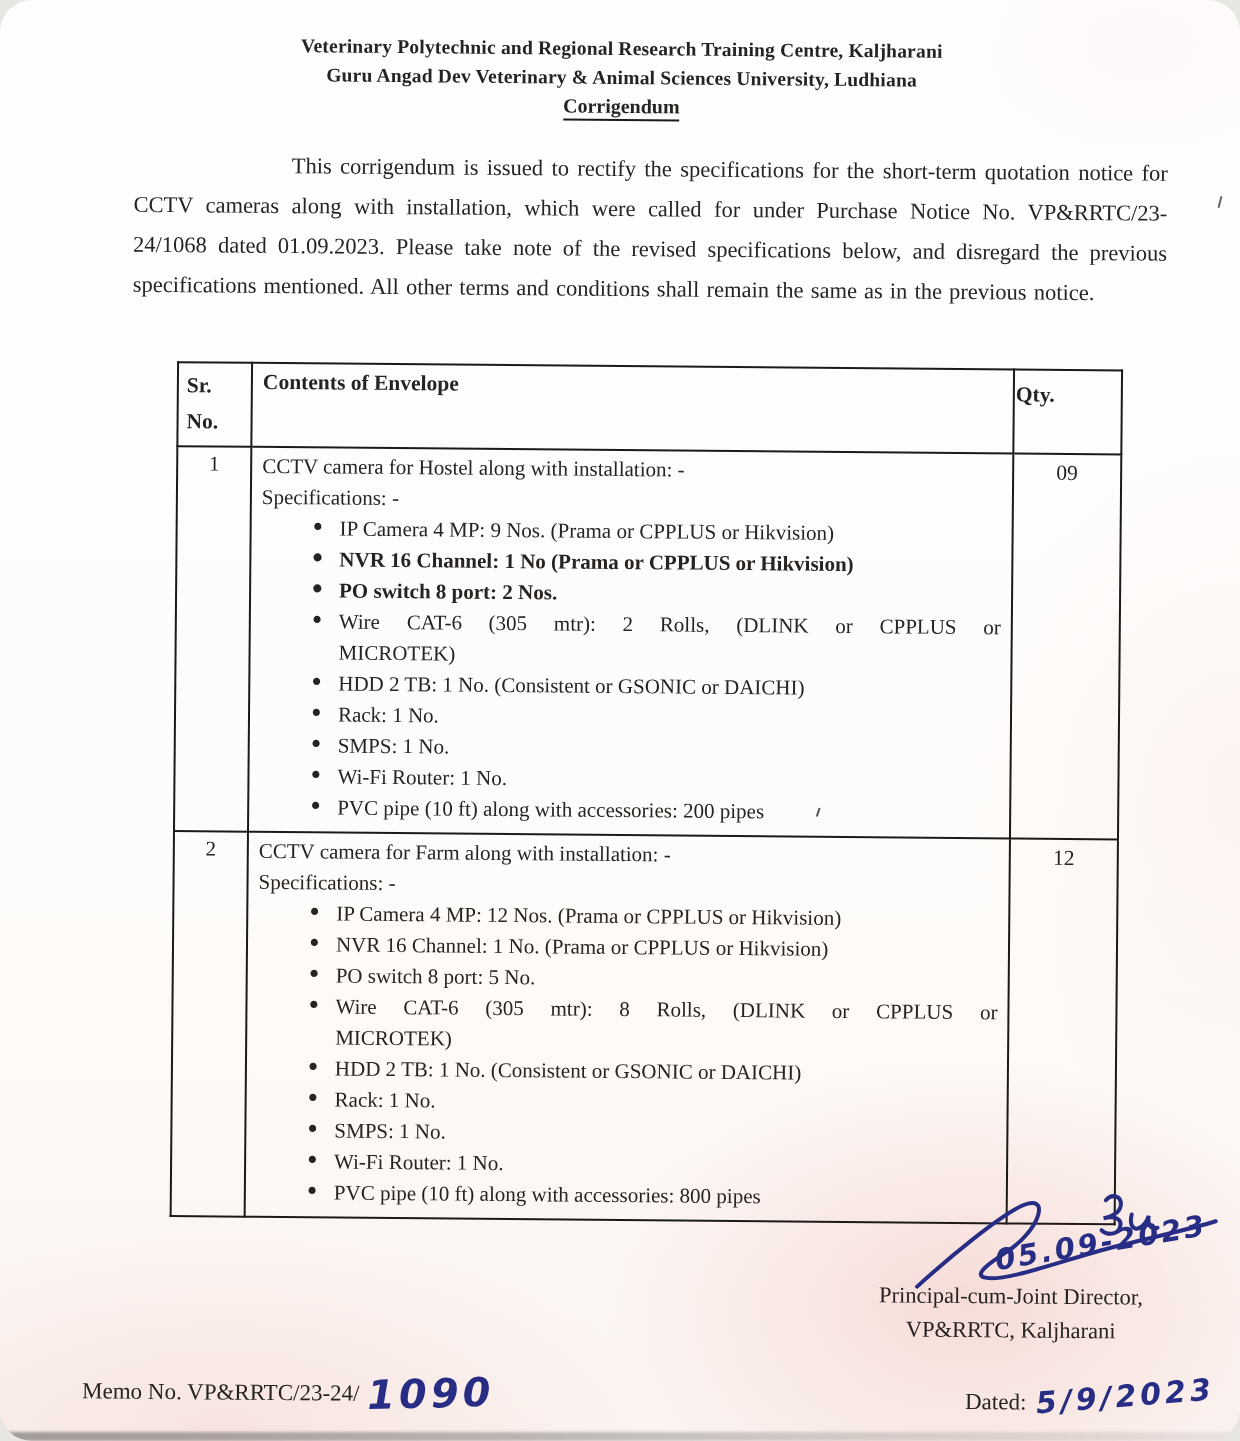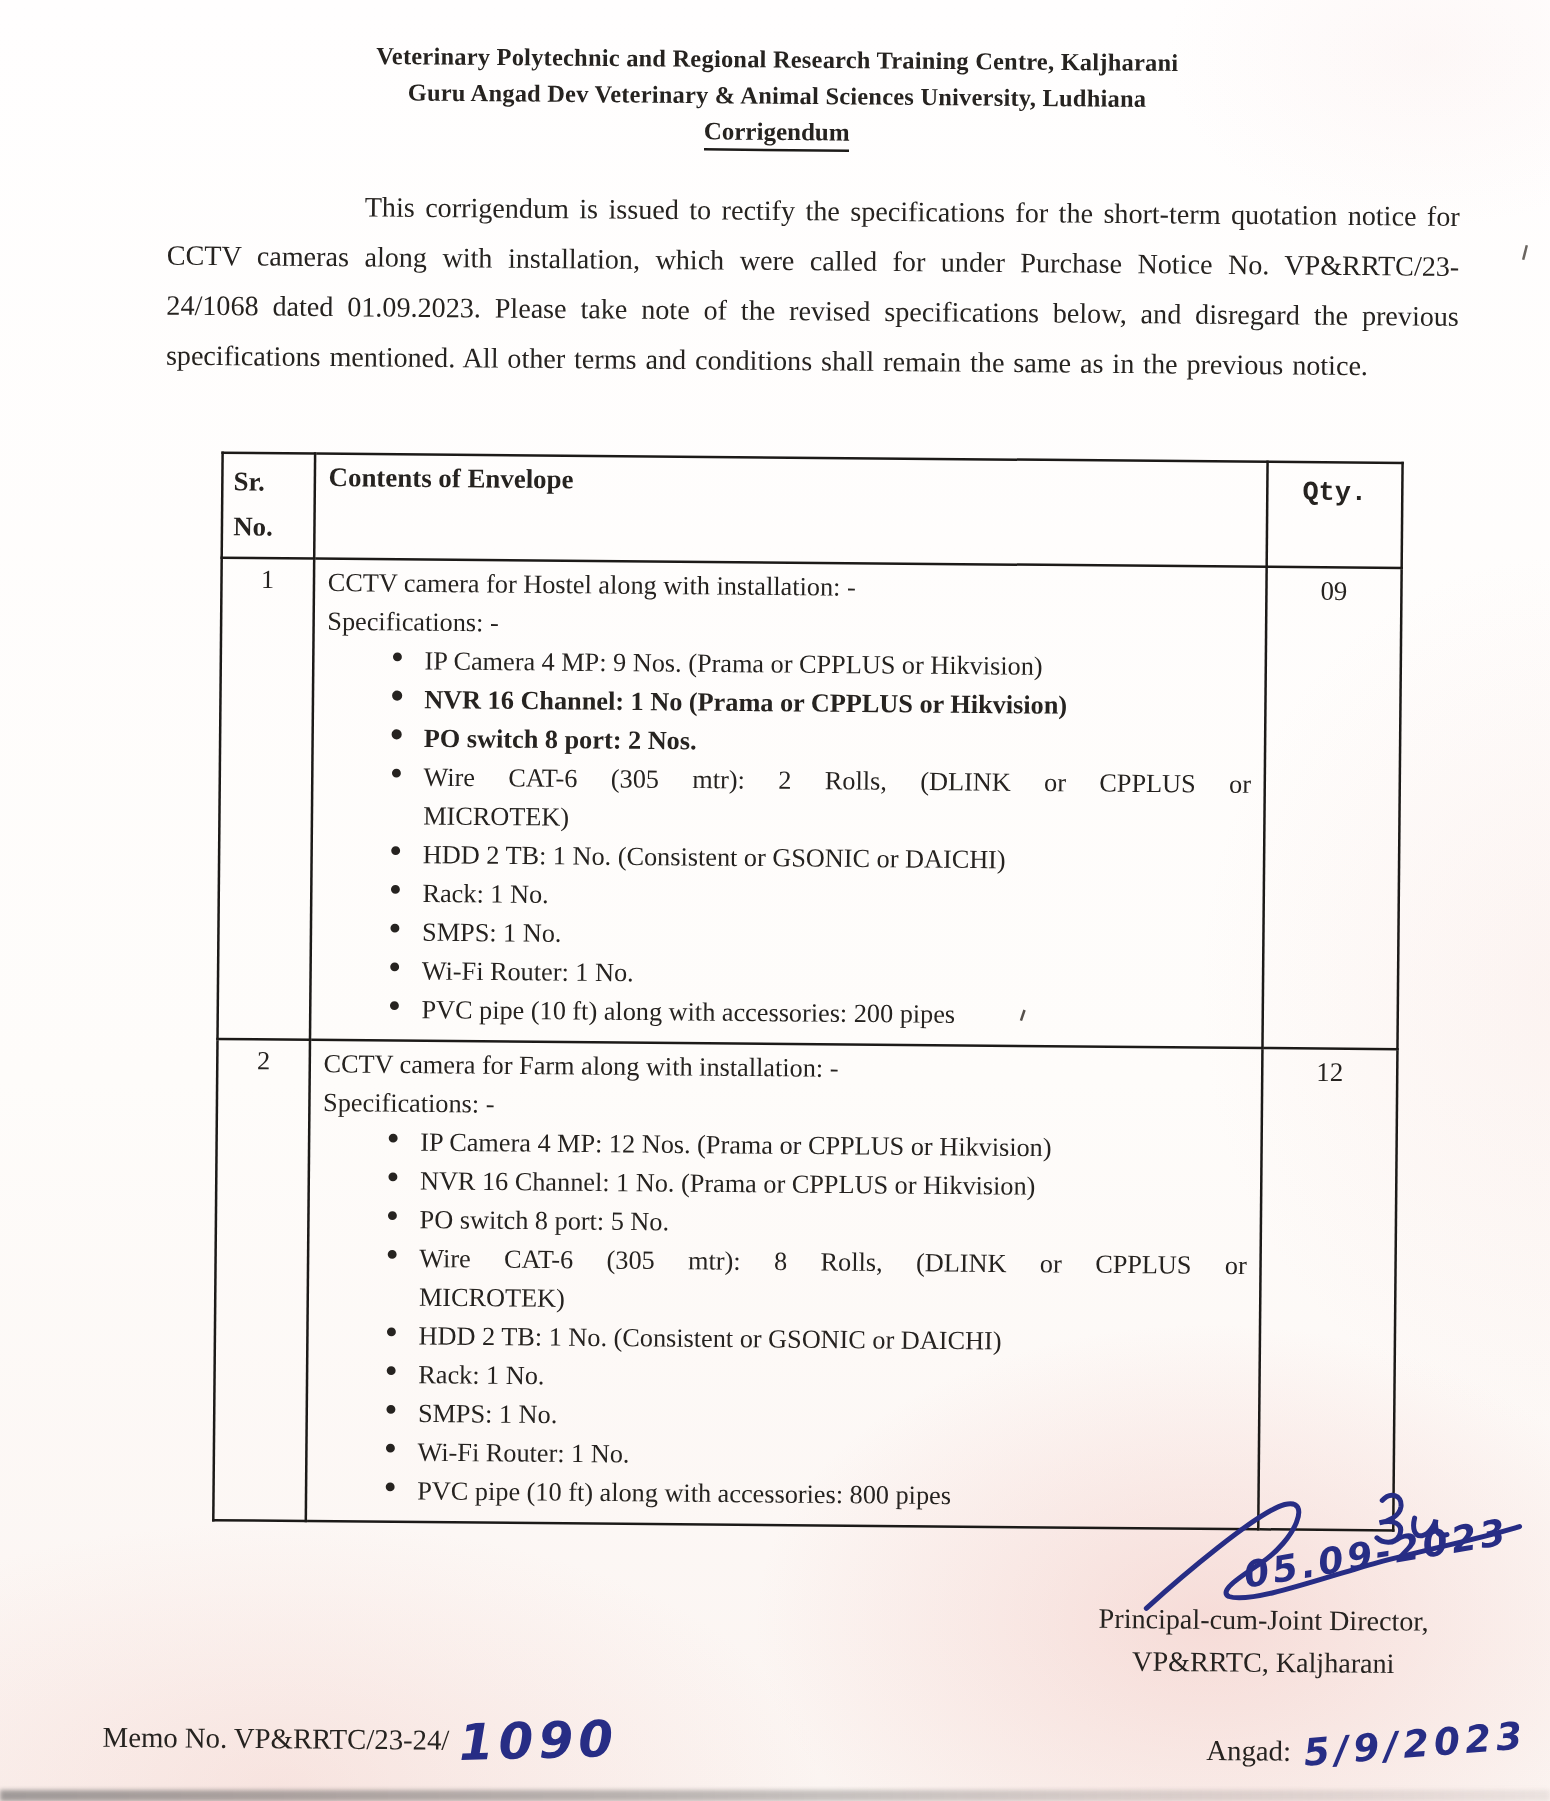--- a/index.html
+++ b/index.html
@@ -10,20 +10,21 @@
     margin:0 auto;
     overflow:hidden;
     color:#262320;
     font-family:"Liberation Serif", serif;
     background:
       radial-gradient(520px 340px at 78% 90%, rgba(233,160,152,0.30), rgba(233,160,152,0) 70%),
       radial-gradient(620px 300px at 18% 99%, rgba(236,178,170,0.25), rgba(236,178,170,0) 70%),
       radial-gradient(420px 500px at 101% 55%, rgba(240,196,190,0.16), rgba(240,196,190,0) 70%),
       radial-gradient(300px 200px at 92% 3%, rgba(240,200,195,0.12), rgba(240,200,195,0) 70%),
       linear-gradient(180deg,#fffefe 0%,#fefcfa 60%,#fbf4f1 100%);
+    border-radius: 32px;
   }
   .tilt{position:absolute;inset:0;transform:rotate(0.5deg);transform-origin:620px 260px;}
 
   
   .header-block{position:absolute;top:34px;left:0;right:0;text-align:center;}
   .org-line{font-weight:bold;font-size:19.5px;line-height:29px;letter-spacing:.2px;}
   .doc-title{display:inline-block;margin-top:3px;font-weight:bold;font-size:20px;
              border-bottom:2.2px solid #1d1b19;padding-bottom:1px;}
 
   
@@ -32,21 +33,21 @@
          word-spacing:1.5px;}
 
   
   table.spec{position:absolute;top:365px;left:178px;width:944px;
              border-collapse:collapse;table-layout:fixed;}
   table.spec th, table.spec td{border:2.2px solid #1c1a18;vertical-align:top;}
   col.c-sr{width:74px;} col.c-con{width:762px;} col.c-qty{width:108px;}
   th{font-size:21.5px;font-weight:bold;text-align:left;}
   th.h-sr{padding:4px 4px 6px 8px;line-height:36px;}
   th.h-con{padding:6px 4px 6px 10px;}
-  th.h-qty{text-align:center;padding-top:12px;font-family:Liberation Mono, monospace;}
+  th.h-qty{text-align:left;padding-top:12px;}
   td.c-sr{text-align:center;font-size:21px;padding-top:4px;}
   td.c-qty{text-align:center;font-size:21.5px;padding-top:6px;}
   td.c-con{padding:3px 10px 8px 10px;font-size:21px;line-height:31px;}
   .row-title,.row-subtitle{white-space:nowrap;}
   ul.spec-list{margin:0;padding:0 0 0 78px;list-style:none;}
   ul.spec-list li{position:relative;margin:0;}
   ul.spec-list li::before{content:'\2022';position:absolute;left:-27px;top:-3px;font-size:30px;}
   ul.spec-list li.bold{font-weight:bold;}
   ul.spec-list li.spread{word-spacing:9px;text-align:justify;}
 
@@ -158,21 +159,21 @@
     <div class="designation">
       <div>Principal-cum-Joint Director,</div>
       <div>VP&amp;RRTC, Kaljharani</div>
     </div>
 
     <div class="memo-line">
       <span>Memo No. VP&amp;RRTC/23-24/</span><span class="hand memo-hand">1090</span>
     </div>
 
     <div class="dated-line">
-      <span>Angad:</span><span class="hand dated-hand">5/9/2023</span>
+      <span>Dated:</span><span class="hand dated-hand">5/9/2023</span>
     </div>
 
     <div class="mark-tick"></div>
   </div>
 
   <div class="mark-quote"></div>
   <div class="edge-strip"></div>
 </div>
 
 </body></html>

